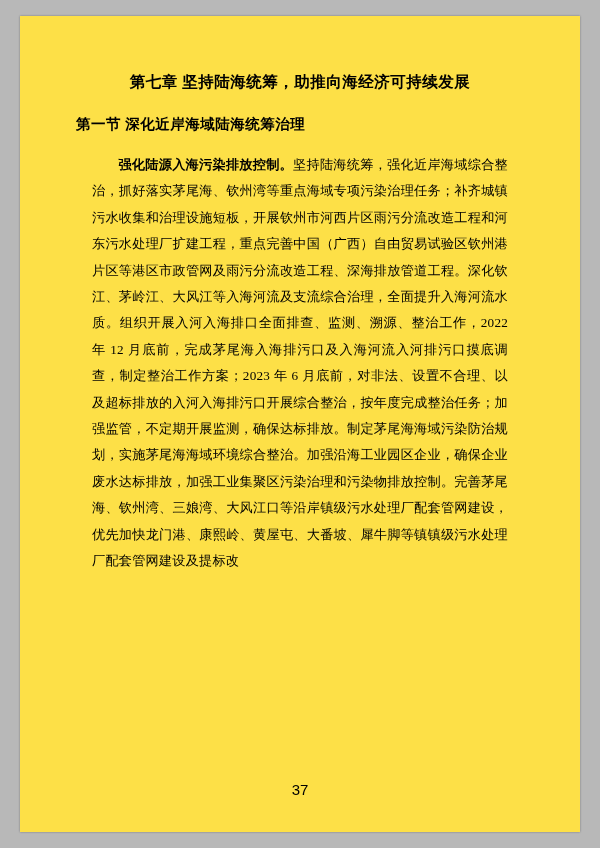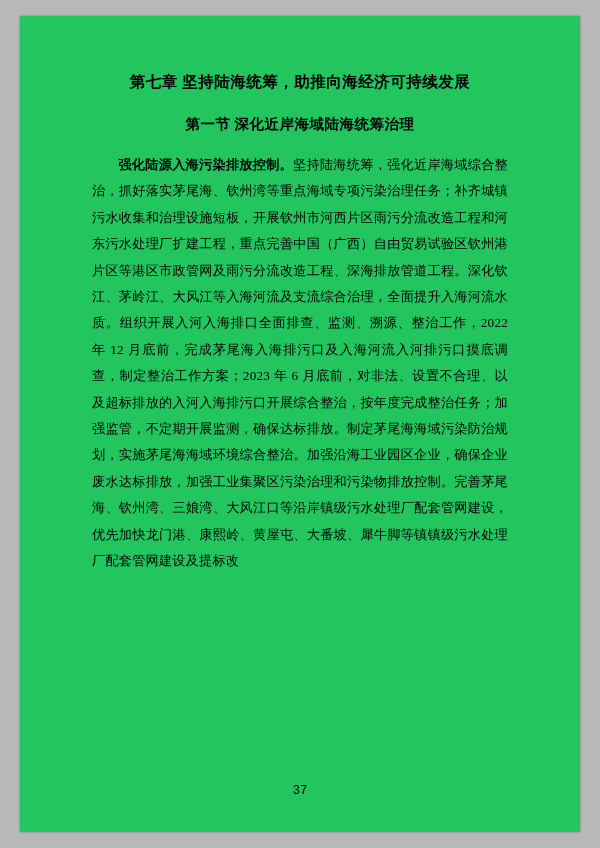--- a/index.html
+++ b/index.html
@@ -11,36 +11,35 @@
     width: 600px;
     height: 848px;
     overflow: hidden;
     font-family: "Liberation Serif", serif;
   }
   .page {
     position: relative;
     width: 560px;
     height: 816px;
     margin: 16px auto;
-    background: #22c55e;
+    background: #fde047;
     box-shadow: 0 0 2px rgba(0,0,0,0.35);
     box-sizing: border-box;
     padding: 56px 56px 24px 56px;
   }
   .chapter-title {
     text-align: center;
     font-size: 15.5px;
     font-weight: bold;
     font-family: "Liberation Serif", serif;
     letter-spacing: 0.5px;
     margin: 0 0 22px 0;
     color: #000;
   }
   .section-title {
-    text-align: center;
     font-size: 14.5px;
     font-weight: bold;
     font-family: "Liberation Serif", serif;
     letter-spacing: 0.5px;
     margin: 0 0 18px 0;
     color: #000;
   }
   .body-text {
     font-size: 13.2px;
     line-height: 2.0;
@@ -53,23 +52,23 @@
   }
   .body-text .lead {
     font-weight: bold;
   }
   .page-number {
     position: absolute;
     bottom: 34px;
     left: 0;
     right: 0;
     text-align: center;
-    font-size: 12px;
+    font-size: 15px;
     color: #000;
-    font-family: Liberation Mono, monospace;
+    font-family: Liberation Sans, sans-serif;
   }
 </style>
 </head>
 <body>
 
 <div class="page">
   <h1 class="chapter-title">第七章 坚持陆海统筹，助推向海经济可持续发展</h1>
   <h2 class="section-title">第一节 深化近岸海域陆海统筹治理</h2>
   <p class="body-text"><span class="lead">强化陆源入海污染排放控制。</span><span>坚持陆海统筹，强化近岸海域综合整治，抓好落实茅尾海、钦州湾等重点海域专项污染治理任务；补齐城镇污水收集和治理设施短板，开展钦州市河西片区雨污分流改造工程和河东污水处理厂扩建工程，重点完善中国（广西）自由贸易试验区钦州港片区等港区市政管网及雨污分流改造工程、深海排放管道工程。深化钦江、茅岭江、大风江等入海河流及支流综合治理，全面提升入海河流水质。组织开展入河入海排口全面排查、监测、溯源、整治工作，2022 年 12 月底前，完成茅尾海入海排污口及入海河流入河排污口摸底调查，制定整治工作方案；2023 年 6 月底前，对非法、设置不合理、以及超标排放的入河入海排污口开展综合整治，按年度完成整治任务；加强监管，不定期开展监测，确保达标排放。制定茅尾海海域污染防治规划，实施茅尾海海域环境综合整治。加强沿海工业园区企业，确保企业废水达标排放，加强工业集聚区污染治理和污染物排放控制。完善茅尾海、钦州湾、三娘湾、大风江口等沿岸镇级污水处理厂配套管网建设，优先加快龙门港、康熙岭、黄屋屯、大番坡、犀牛脚等镇镇级污水处理厂配套管网建设及提标改</span></p>
   <div class="page-number">37</div>

